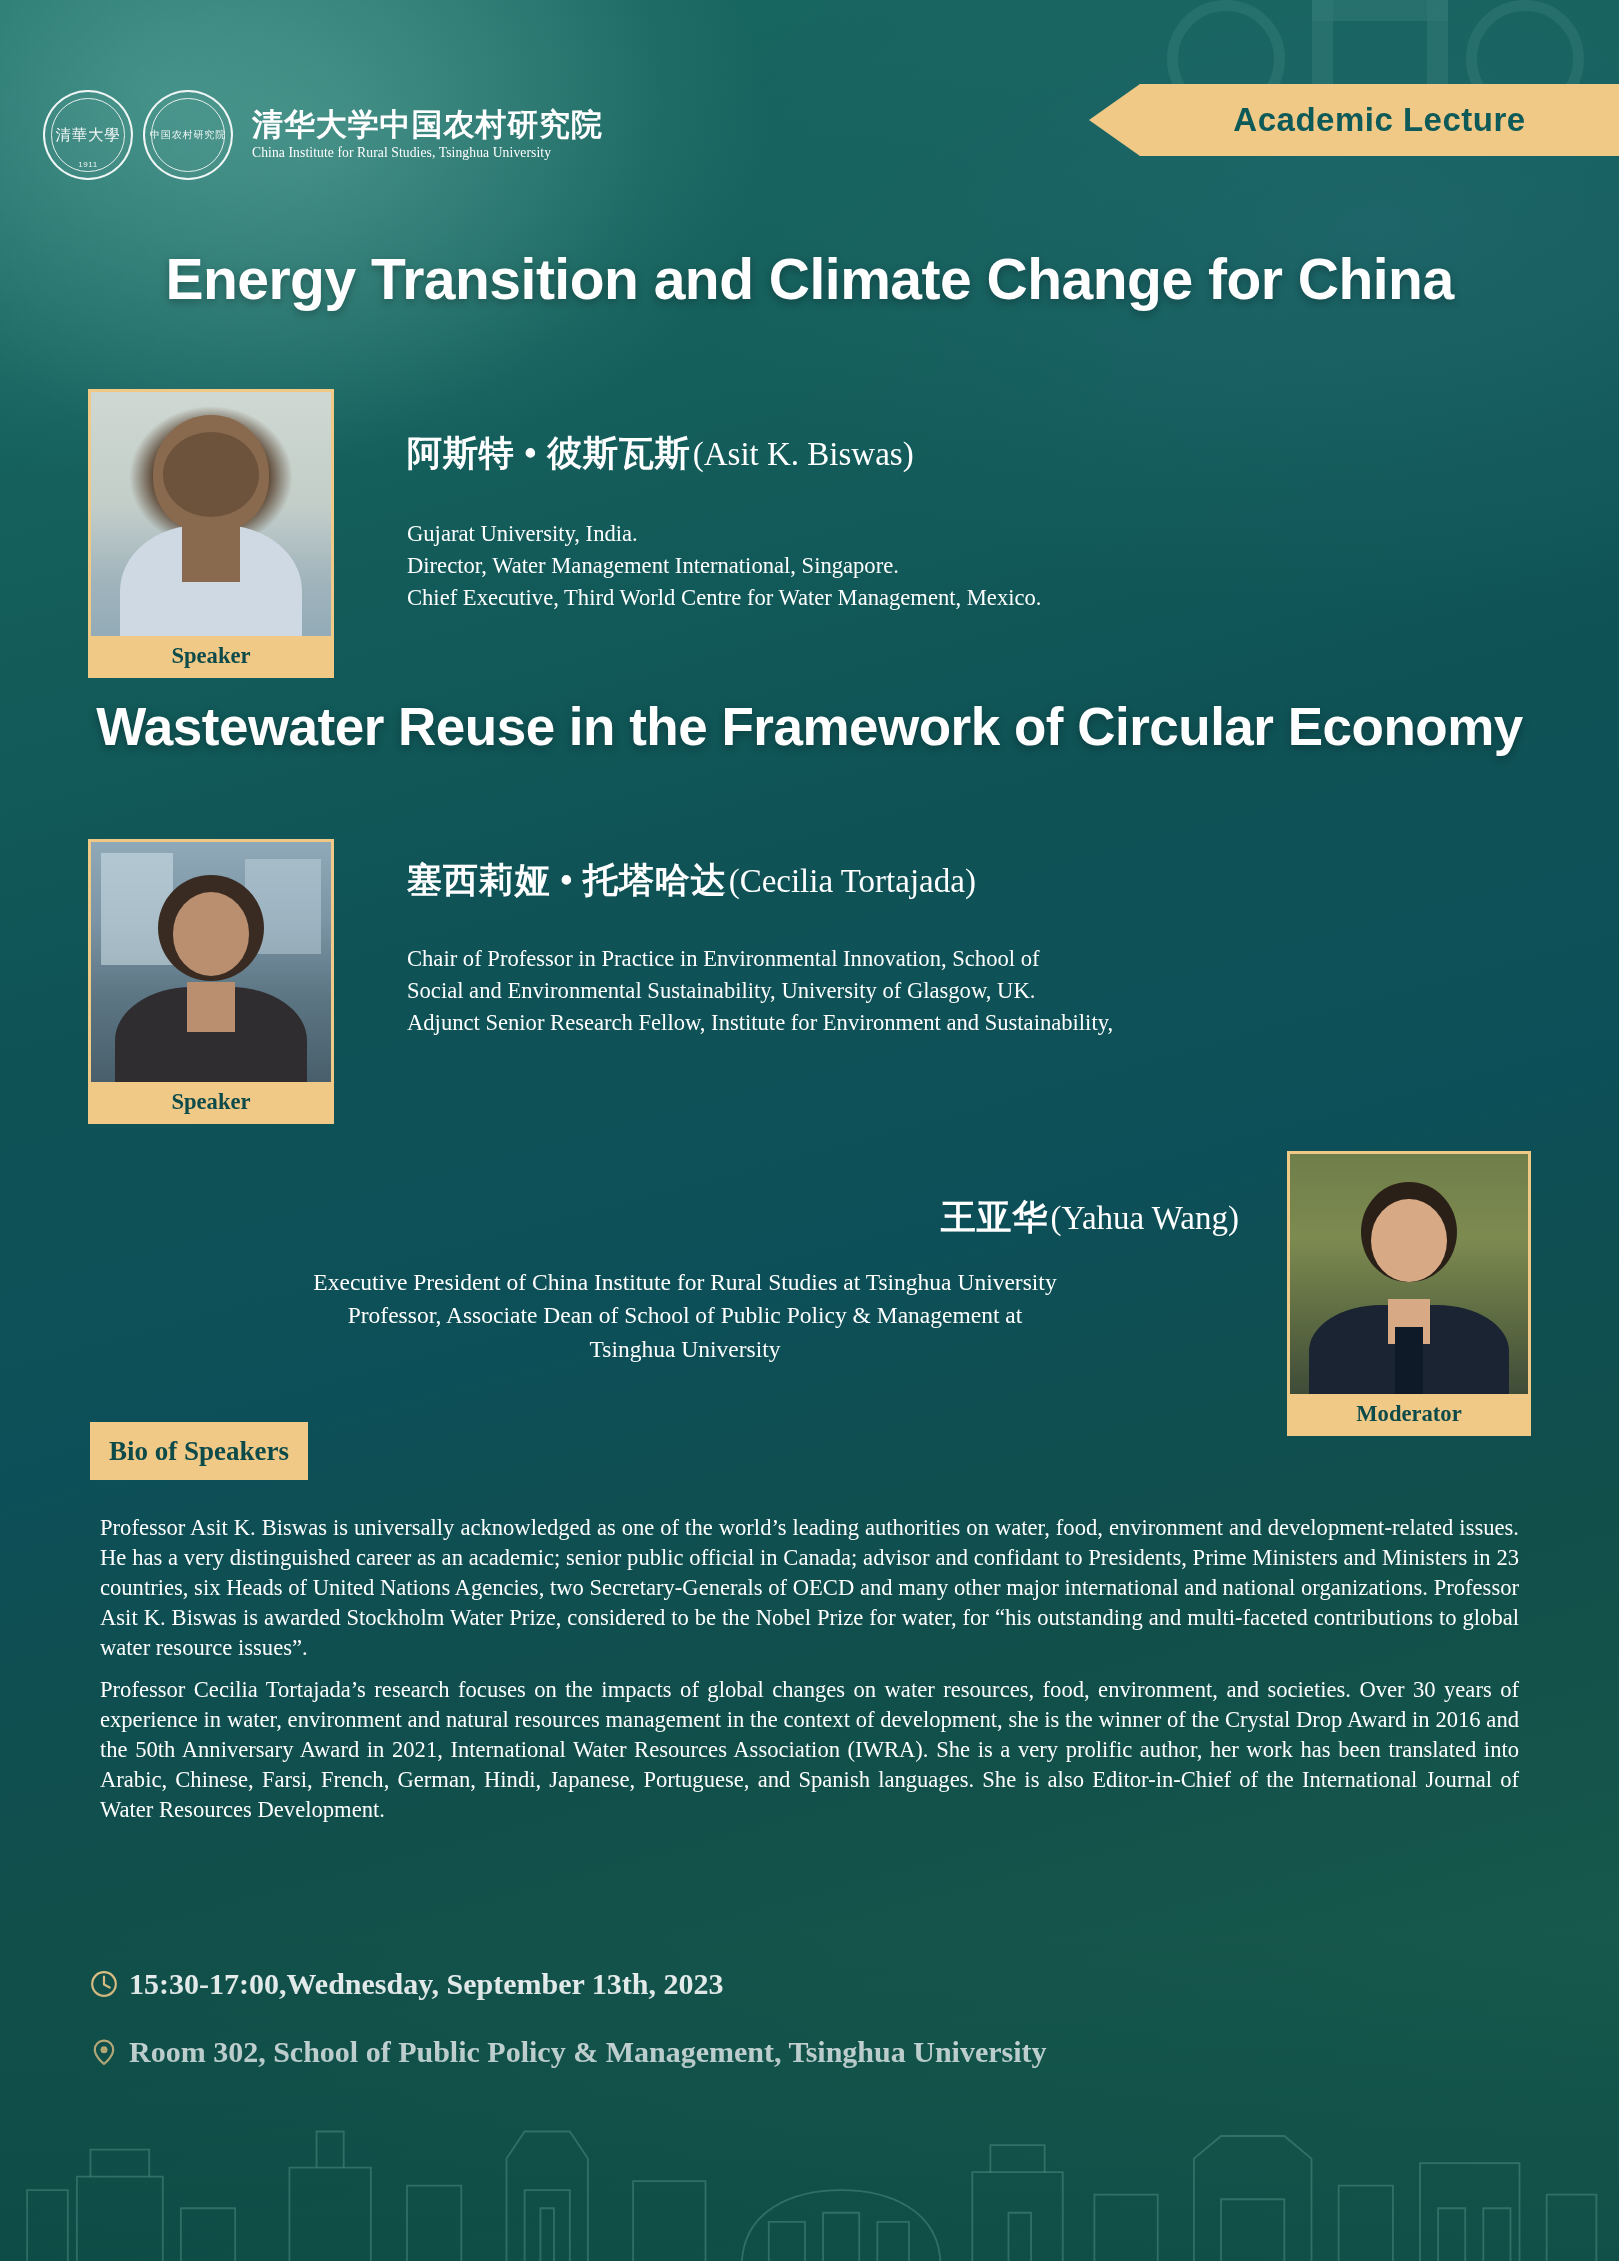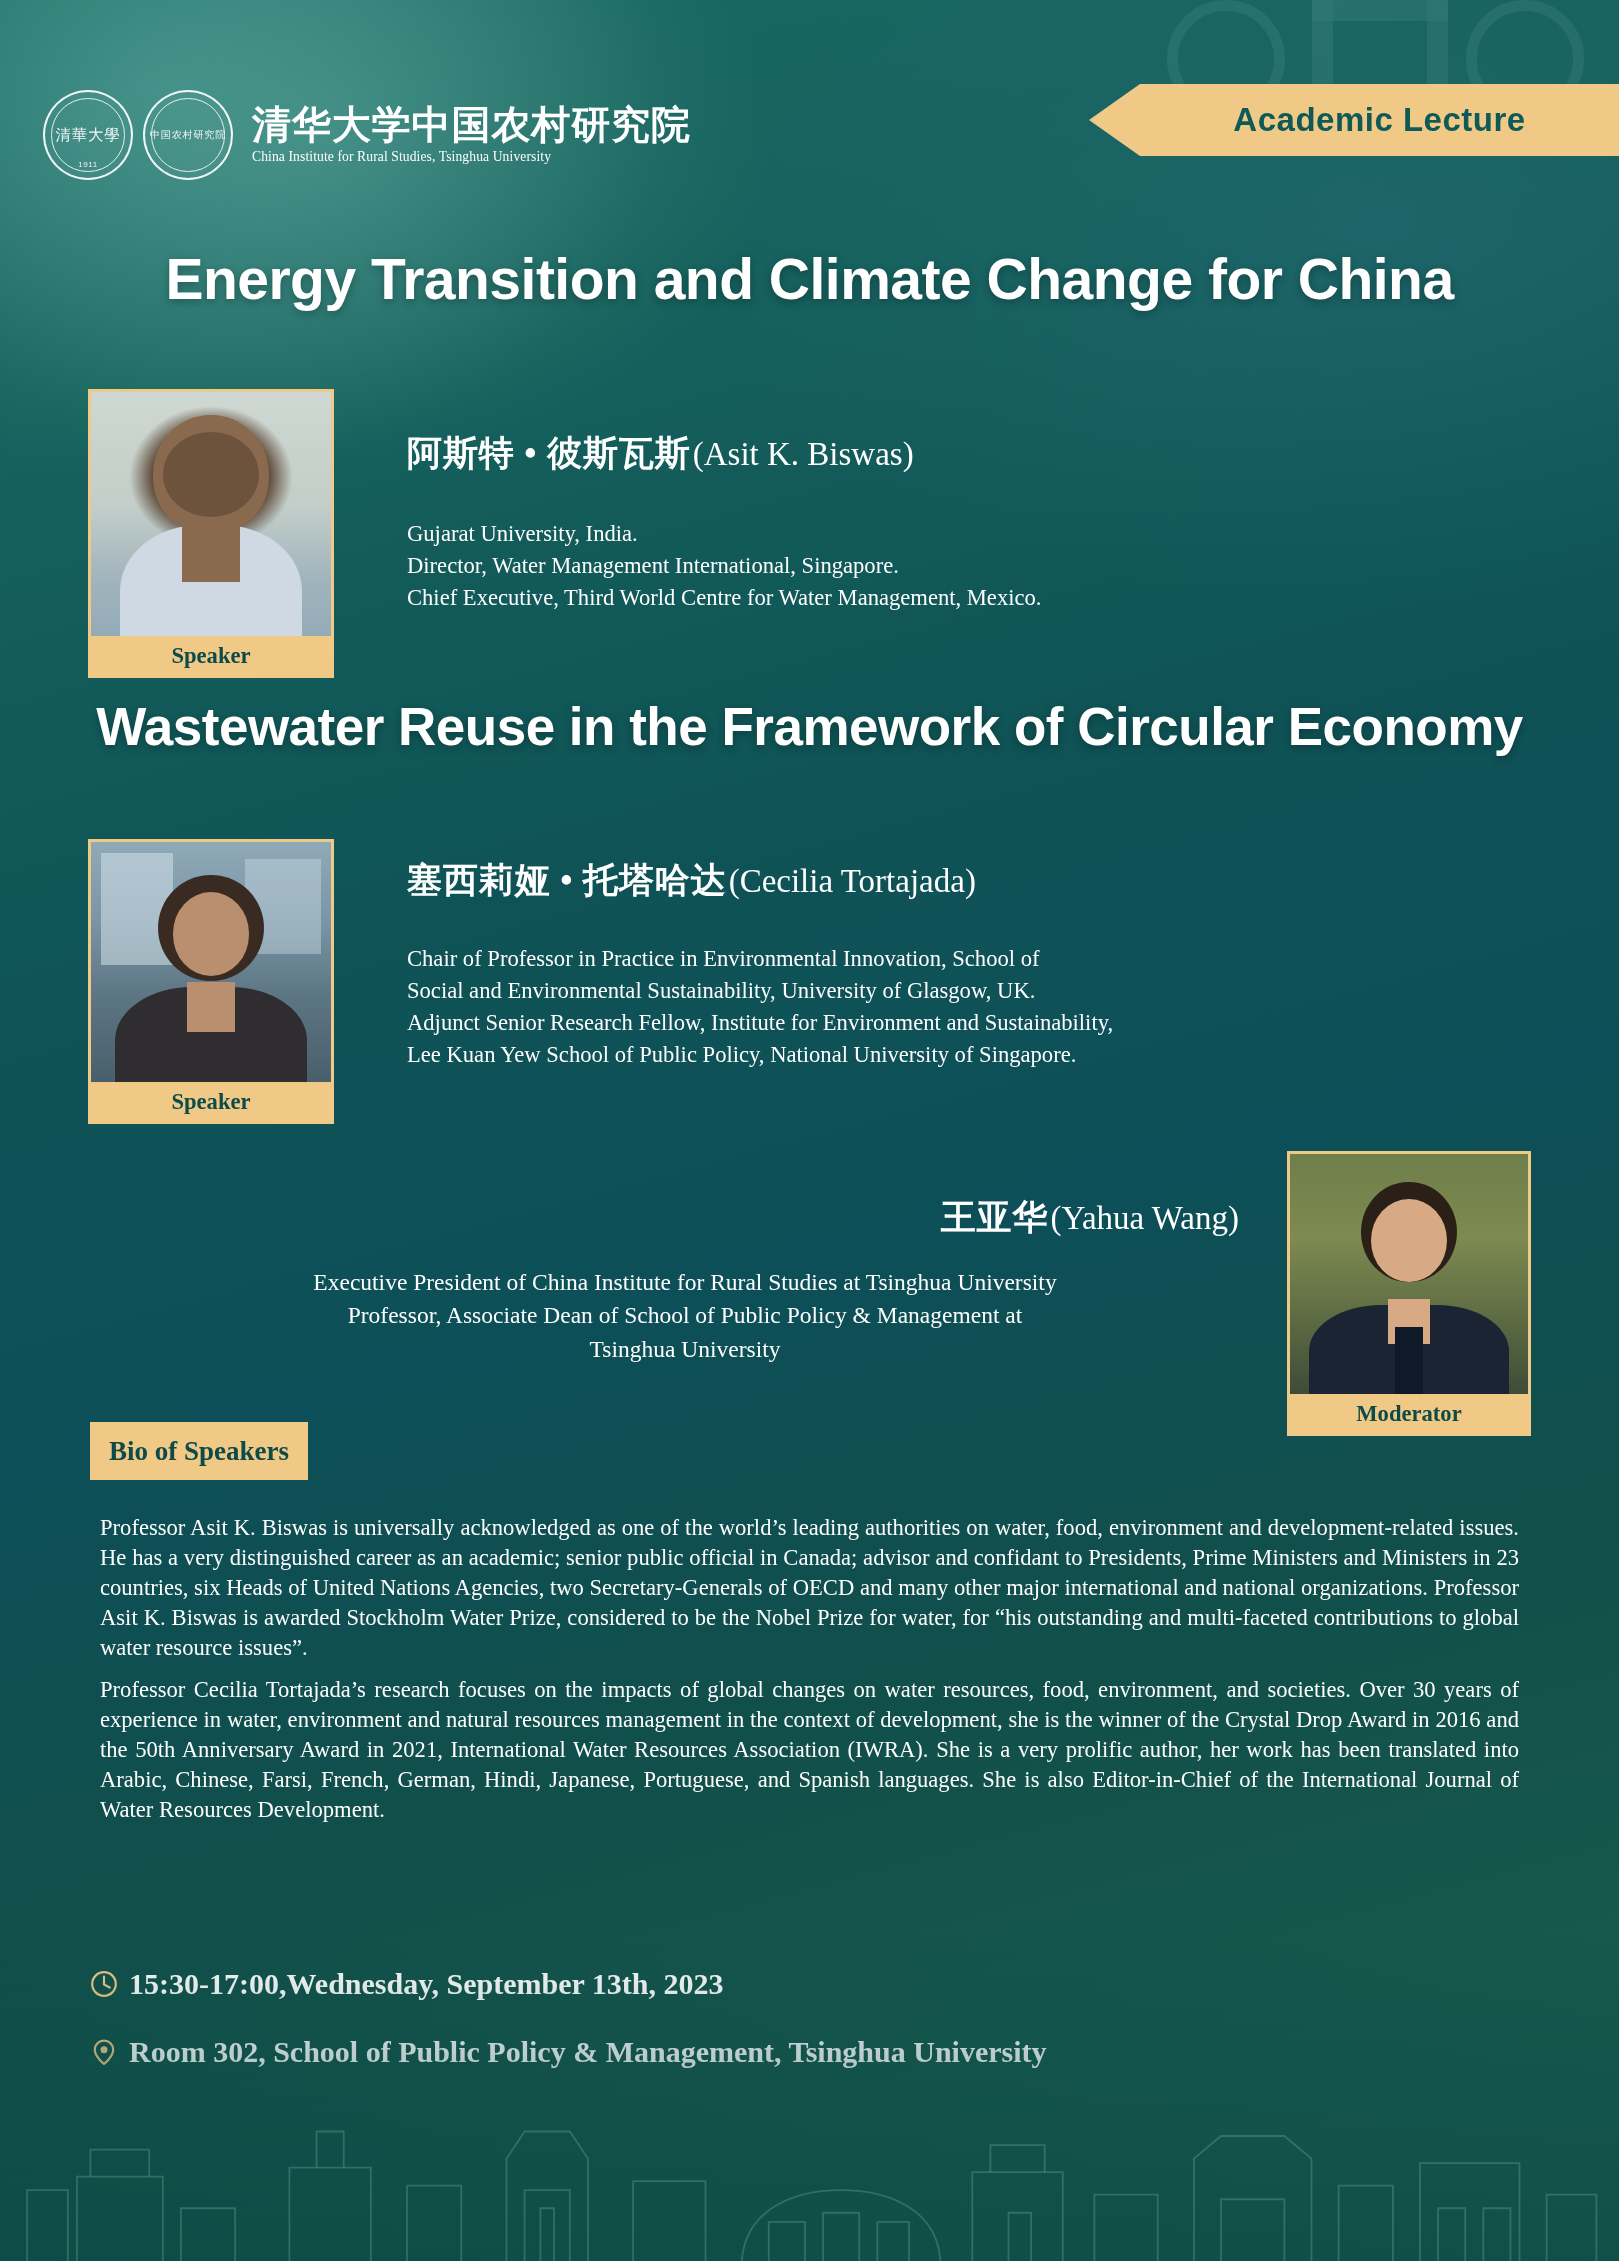--- a/index.html
+++ b/index.html
@@ -71,21 +71,21 @@
   .seal .inner-txt {
     color: rgba(255,255,255,0.92); font-size: 15.4px; letter-spacing: 0.9px;
     text-align: center; line-height: 1.05; font-family: "Liberation Serif", serif;
   }
   .seal .year {
     position: absolute; bottom: 9px; left: 0; right: 0; text-align: center;
     color: rgba(255,255,255,0.9); font-size: 8.1px; letter-spacing: 0.5px;
   }
   .seal2 .inner-txt { font-size: 10px; }
   .org-text { margin-left: 9px; color: #ffffff; }
-  .org-cn { font-size: 39px; font-weight: bold; letter-spacing: 0.9px; line-height: 1; font-family: Liberation Sans, sans-serif; }
+  .org-cn { font-size: 31px; font-weight: bold; letter-spacing: 0.9px; line-height: 1; font-family: Liberation Sans, sans-serif; }
   .org-en { font-size: 13.6px; margin-top: 5.4px; letter-spacing: 0.1px; font-family: "Liberation Serif", serif; }
 
   .ribbon {
     position: absolute; right: 0; top: 84px; height: 72px; width: 479px;
     background: #f0c987; display: flex; align-items: center; justify-content: center;
   }
   .ribbon::before {
     content: ""; position: absolute; left: -51px; top: 0;
     border-top: 36px solid transparent; border-bottom: 36px solid transparent;
     border-right: 51px solid #f0c987;
@@ -240,21 +240,20 @@
 
   <div class="name-line" style="left:407px; top:857px;">
     <span class="name-cn">塞西莉娅 • 托塔哈达</span>
     <span class="name-en">(Cecilia Tortajada)</span>
   </div>
 
   <div class="affil" style="left:407px; top:943px;">
     <div>Chair of Professor in Practice in Environmental Innovation, School of</div>
     <div>Social and Environmental Sustainability, University of Glasgow, UK.</div>
     <div>Adjunct Senior Research Fellow, Institute for Environment and Sustainability,</div>
-    <div>Lee Kuan Yew School of Public Policy, National University of Singapore.</div>
   </div>
 
   <div class="photo-wrap" style="left:1287px; top:1151px; width:244px; height:285px;">
     <div class="photo" style="background: linear-gradient(180deg, #6f7f4a 0%, #7d8a50 30%, #5c6a42 60%, #2f3b33 100%);">
       <div style="position:absolute; left:30%; top:10%; width:40%; height:36%; border-radius:50%; background:#2a2018;"></div>
       <div style="position:absolute; left:34%; top:16%; width:32%; height:30%; border-radius:50%; background:#d8a985;"></div>
       <div style="position:absolute; left:8%; top:54%; width:84%; height:46%; border-radius:36% 36% 0 0; background:#1b2433;"></div>
       <div style="position:absolute; left:41%; top:52%; width:18%; height:16%; background:#d8a985;"></div>
       <div style="position:absolute; left:44%; top:62%; width:12%; height:34%; background:#0f1a28;"></div>
       <div class="badge">Moderator</div>

